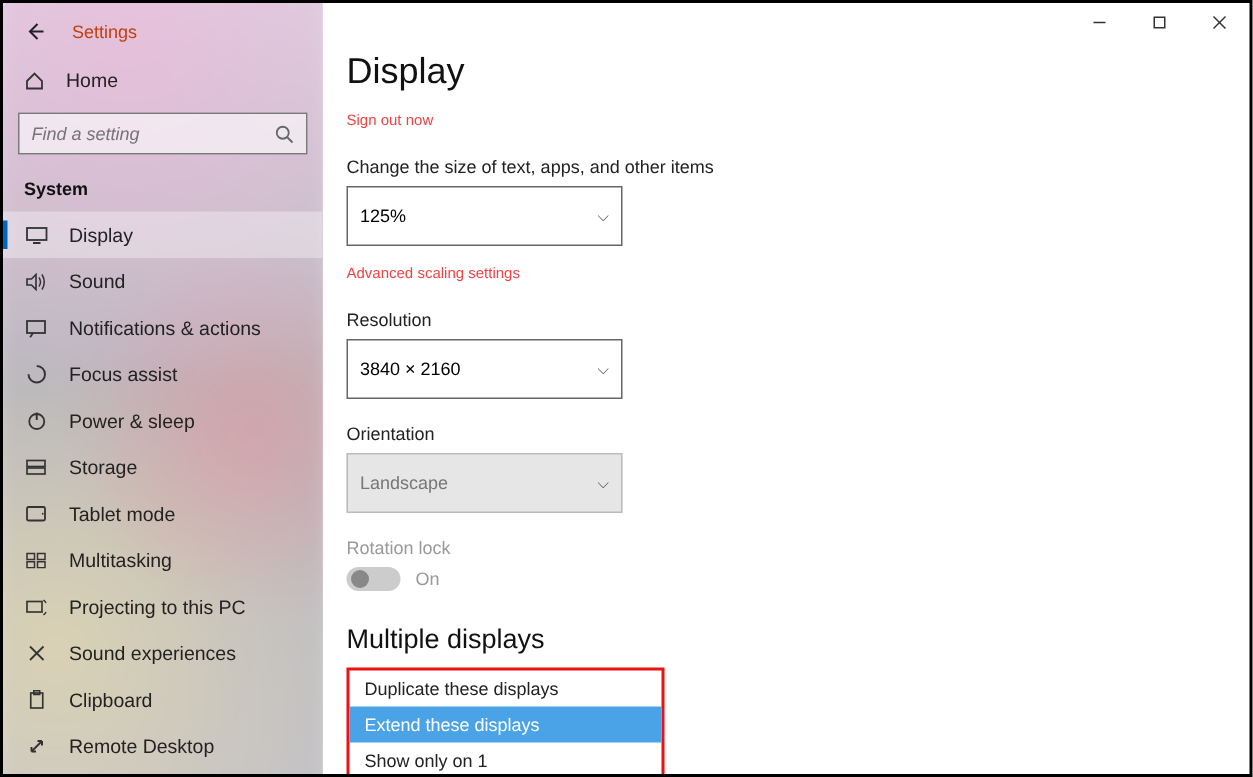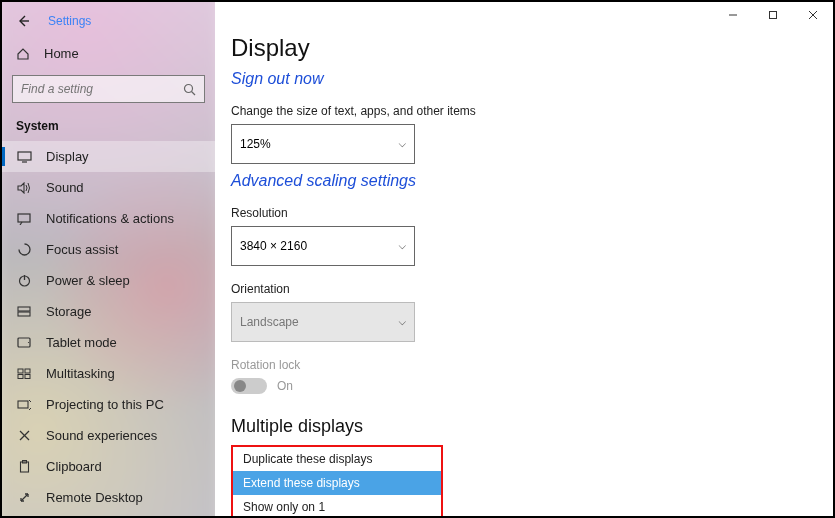--- a/index.html
+++ b/index.html
@@ -9,35 +9,35 @@
 .app { display: flex; height: 100%; }
 .sidebar { width: 213px; height: 100%; position: relative; overflow: hidden; }
 .sidebar-bg { position: absolute; inset: 0; background:
   radial-gradient(circle at 40% 10%, rgba(240,100,190,0.55), transparent 45%),
   radial-gradient(circle at 75% 55%, rgba(210,30,50,0.55), transparent 35%),
   radial-gradient(circle at 20% 80%, rgba(250,220,60,0.45), transparent 40%),
   linear-gradient(180deg, #bca8c7 0%, #6e6a78 50%, #8a858e 100%);
   filter: blur(8px); transform: scale(1.1); }
 .sidebar-overlay { position: absolute; inset: 0; background: rgba(245,245,245,0.55); }
 .sidebar-content { position: relative; z-index: 2; padding-top: 6px; }
-.back-row { display: flex; align-items: flex-end; gap: 18px; padding: 6px 14px 10px 14px; color: #3b82f6; font-size: 12px; }
+.back-row { display: flex; align-items: flex-end; gap: 18px; padding: 6px 14px 10px 14px; color: #c2410c; font-size: 12px; }
 .back-arrow { font-size: 14px; }
 .home-row { display: flex; align-items: center; gap: 14px; padding: 8px 14px; color: #222; font-size: 13px; }
 .search-wrap { margin: 6px 10px 12px 10px; }
 .search-box { width: 100%; height: 28px; border: 1px solid #7a7a7a; background: rgba(255,255,255,0.6); display: flex; align-items: center; padding: 0 8px; }
 .search-box input { flex: 1; border: none; background: transparent; outline: none; font-size: 12px; font-style: italic; color: #555; }
 .section-title { padding: 4px 14px 8px 14px; font-size: 12px; font-weight: 700; color: #111; }
 .nav { list-style: none; }
 .nav li { display: flex; align-items: center; gap: 14px; padding: 8px 14px 8px 14px; font-size: 13px; color: #222; position: relative; }
 .nav li.active { background: rgba(255,255,255,0.35); }
 .nav li.active::before { content: ""; position: absolute; left: 0; top: 6px; bottom: 6px; width: 3px; background: #0067c0; }
 .nav .ic { width: 16px; display: inline-flex; justify-content: center; color: #333; font-size: 14px; }
 .main { flex: 1; padding: 32px 0 0 16px; overflow: hidden; }
 .main h1 { font-size: 24px; font-weight: 400; color: #111; margin-bottom: 8px; }
-.link { color: #1d4ed8; font-size: 16px; cursor: default; display: inline-block; font-style: italic; }
+.link { color: #ef4444; font-size: 10px; cursor: default; display: inline-block; }
 .field-label { font-size: 12px; color: #222; margin-top: 16px; margin-bottom: 6px; }
 .field-label.disabled { color: #999; }
 .select { width: 184px; height: 40px; border: 1px solid #666; display: flex; align-items: center; justify-content: space-between; padding: 0 8px; font-size: 12px; background: #fff; }
 .select.disabled { background: #e6e6e6; color: #777; border-color: #bbb; }
 .select .chev { font-size: 10px; color: #555; }
 .section-head { font-size: 18px; font-weight: 400; color: #111; margin-top: 22px; margin-bottom: 8px; }
 .dropdown-open { width: 212px; border: 2px solid #e11; background: #fff; }
 .dropdown-open .opt { padding: 5px 10px; font-size: 12px; color: #222; }
 .dropdown-open .opt.sel { background: #4aa3e6; color: #fff; }
 .toggle { display: flex; align-items: center; gap: 10px; margin-top: 6px; }

